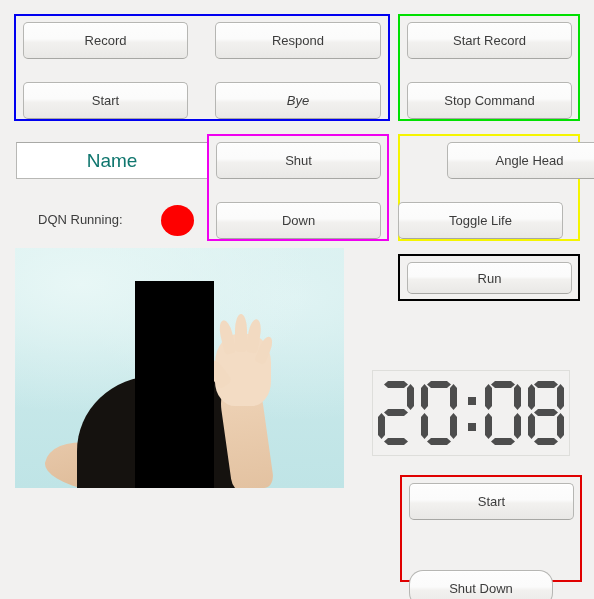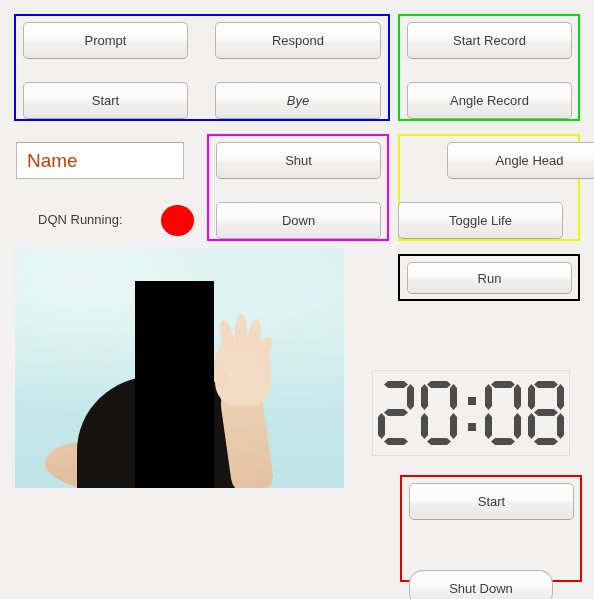--- a/index.html
+++ b/index.html
@@ -49,31 +49,32 @@
   .frame-magenta { border-color: #f000f0; }
   .frame-yellow  { border-color: #f5f500; }
   .frame-black   { border-color: #000000; }
   .frame-red     { border-color: #e00000; }
 
   
   #name-input {
     position: absolute;
     left: 16px;
     top: 142px;
-    width: 168px;
+    width: 192px;
     height: 37px;
     box-sizing: border-box;
     border: 1px solid #b8b8b5;
     border-top-color: #a9a9a6;
     background: #ffffff;
-    color: #c2410c;
+    color: #0f766e;
     font-family: "Liberation Sans", sans-serif;
     font-size: 19px;
     padding: 0 10px;
     outline: none;
+    text-align: center;
   }
 
   
   #dqn-label {
     position: absolute;
     left: 38px;
     top: 212px;
     font-size: 13px;
     color: #3c3c3c;
     white-space: nowrap;
@@ -231,33 +232,33 @@
     background: #4d4d4d;
   }
   .seg-colon i.top { top: 16px; }
   .seg-colon i.bot { top: 42px; }
 </style>
 </head>
 <body>
 
 <div class="frame frame-blue" style="left: 14px; top: 14px; width: 376px; height: 107px; border-color: rgb(0, 0, 240);"></div>
 
-<div class="btn" style="left:23px; top:22px; width:165px; height:37px;">Prompt</div>
+<div class="btn" style="left:23px; top:22px; width:165px; height:37px;">Record</div>
 
 <div class="btn" style="left:215px; top:22px; width:166px; height:37px;">Respond</div>
 
 <div class="btn" style="left:23px; top:82px; width:165px; height:37px;">Start</div>
 
 <div class="btn" style="left:215px; top:82px; width:166px; height:37px;font-style:italic;">Bye</div>
 
 <div class="frame frame-green" style="left: 398px; top: 14px; width: 182px; height: 107px; border-color: rgb(0, 224, 0);"></div>
 
 <div class="btn" style="left:407px; top:22px; width:165px; height:37px;">Start Record</div>
 
-<div class="btn" style="left:407px; top:82px; width:165px; height:37px;">Angle Record</div>
+<div class="btn" style="left:407px; top:82px; width:165px; height:37px;">Stop Command</div>
 
 <input id="name-input" type="text" value="Name" style="">
 
 <span id="dqn-label">DQN Running:</span>
 <div id="dqn-indicator" style="background: rgb(254, 0, 0);"></div>
 
 <div class="frame frame-magenta" style="left: 207px; top: 134px; width: 182px; height: 107px; border-color: rgb(240, 0, 240);"></div>
 
 <div class="btn" style="left:216px; top:142px; width:165px; height:37px;">Shut</div>
 

